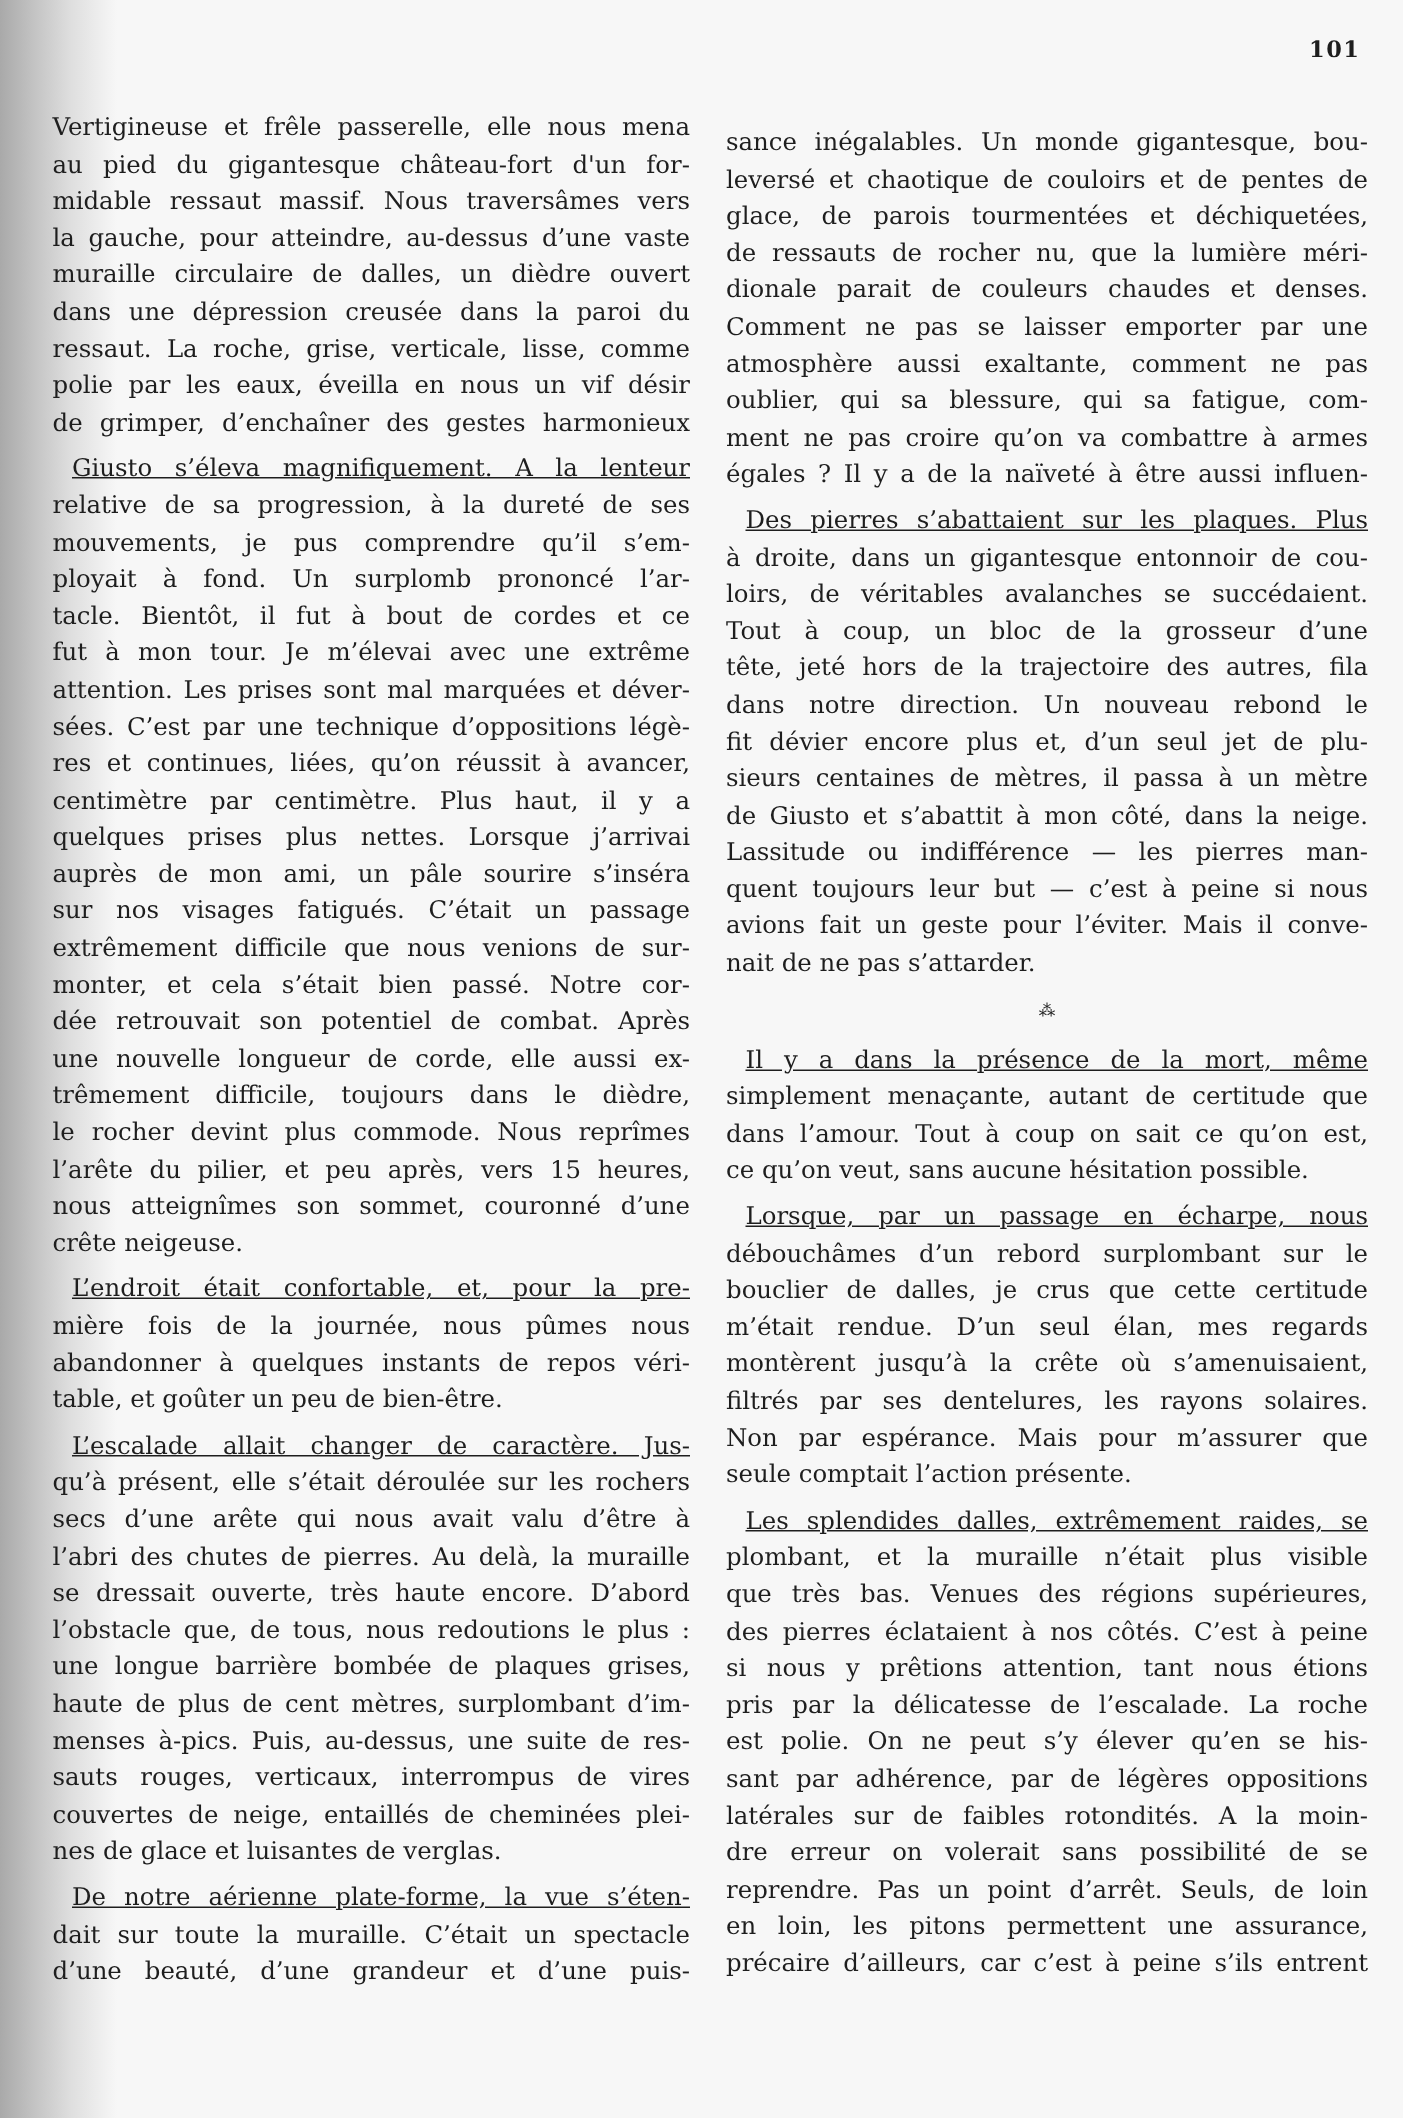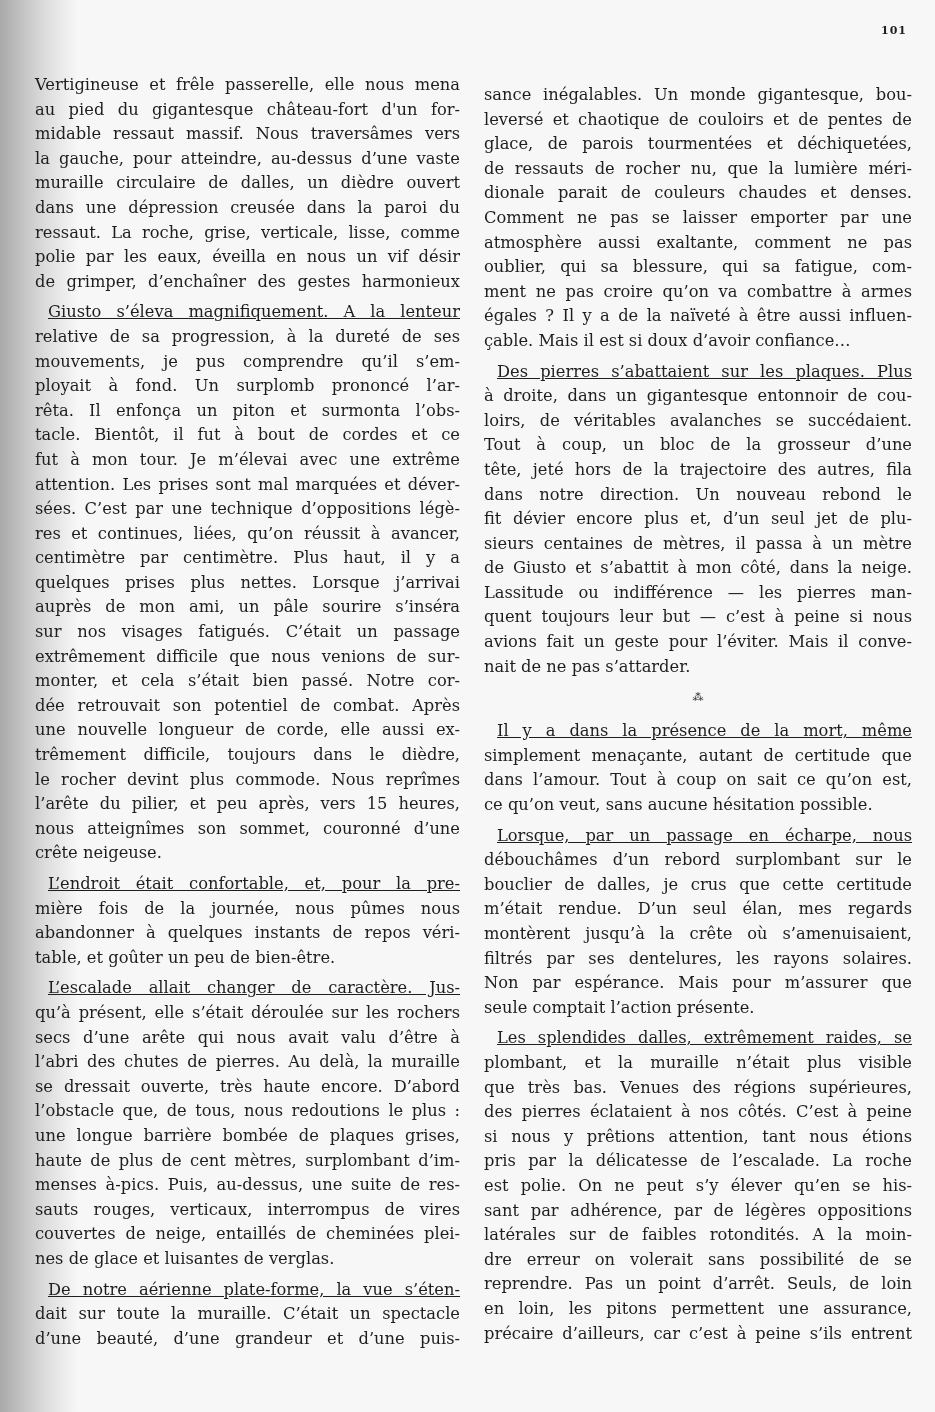--- a/index.html
+++ b/index.html
@@ -10,21 +10,21 @@
     font-family: "DejaVu Serif", "Liberation Serif", serif;
     color: #1e1e1e;
   }
   .gutter {
     position: absolute; left: 0; top: 0; bottom: 0; width: 78px;
     background: linear-gradient(to right, #a9a9a9 0%, #c4c4c4 30%, #dedede 60%, rgba(247,247,247,0) 100%);
     pointer-events: none;
   }
   .page-number {
     position: absolute; top: 24px; right: 28px;
-    font-size: 11px; font-weight: bold; letter-spacing: 1px;
+    font-size: 15px; font-weight: bold; letter-spacing: 1px;
   }
   .col {
     position: absolute; top: 73px;
     font-size: 16.3px; line-height: 24.6px;
   }
   .col-left { left: 35px; width: 425px; }
   .col-right { left: 484px; width: 428px; top: 83px; }
   .line {
     display: block; white-space: nowrap;
     text-align: justify; text-align-last: justify;
@@ -56,21 +56,20 @@
       <span class="line">ressaut. La roche, grise, verticale, lisse, comme</span>
       <span class="line">polie par les eaux, éveilla en nous un vif désir</span>
       <span class="line">de grimper, d’enchaîner des gestes harmonieux</span>
     </div>
     <div class="para-gap"></div>
     <div>
       <span class="line indent">Giusto s’éleva magnifiquement. A la lenteur</span>
       <span class="line">relative de sa progression, à la dureté de ses</span>
       <span class="line">mouvements, je pus comprendre qu’il s’em-</span>
       <span class="line">ployait à fond. Un surplomb prononcé l’ar-</span>
-      <span class="line">rêta. Il enfonça un piton et surmonta l’obs-</span>
       <span class="line">tacle. Bientôt, il fut à bout de cordes et ce</span>
       <span class="line">fut à mon tour. Je m’élevai avec une extrême</span>
       <span class="line">attention. Les prises sont mal marquées et déver-</span>
       <span class="line">sées. C’est par une technique d’oppositions légè-</span>
       <span class="line">res et continues, liées, qu’on réussit à avancer,</span>
       <span class="line">centimètre par centimètre. Plus haut, il y a</span>
       <span class="line">quelques prises plus nettes. Lorsque j’arrivai</span>
       <span class="line">auprès de mon ami, un pâle sourire s’inséra</span>
       <span class="line">sur nos visages fatigués. C’était un passage</span>
       <span class="line">extrêmement difficile que nous venions de sur-</span>
@@ -118,21 +117,20 @@
       <span class="line">sance inégalables. Un monde gigantesque, bou-</span>
       <span class="line">leversé et chaotique de couloirs et de pentes de</span>
       <span class="line">glace, de parois tourmentées et déchiquetées,</span>
       <span class="line">de ressauts de rocher nu, que la lumière méri-</span>
       <span class="line">dionale parait de couleurs chaudes et denses.</span>
       <span class="line">Comment ne pas se laisser emporter par une</span>
       <span class="line">atmosphère aussi exaltante, comment ne pas</span>
       <span class="line">oublier, qui sa blessure, qui sa fatigue, com-</span>
       <span class="line">ment ne pas croire qu’on va combattre à armes</span>
       <span class="line">égales ? Il y a de la naïveté à être aussi influen-</span>
-      <span class="line last">çable. Mais il est si doux d’avoir confiance…</span>
     </div>
     <div class="para-gap"></div>
     <div>
       <span class="line indent">Des pierres s’abattaient sur les plaques. Plus</span>
       <span class="line">à droite, dans un gigantesque entonnoir de cou-</span>
       <span class="line">loirs, de véritables avalanches se succédaient.</span>
       <span class="line">Tout à coup, un bloc de la grosseur d’une</span>
       <span class="line">tête, jeté hors de la trajectoire des autres, fila</span>
       <span class="line">dans notre direction. Un nouveau rebond le</span>
       <span class="line">fit dévier encore plus et, d’un seul jet de plu-</span>

